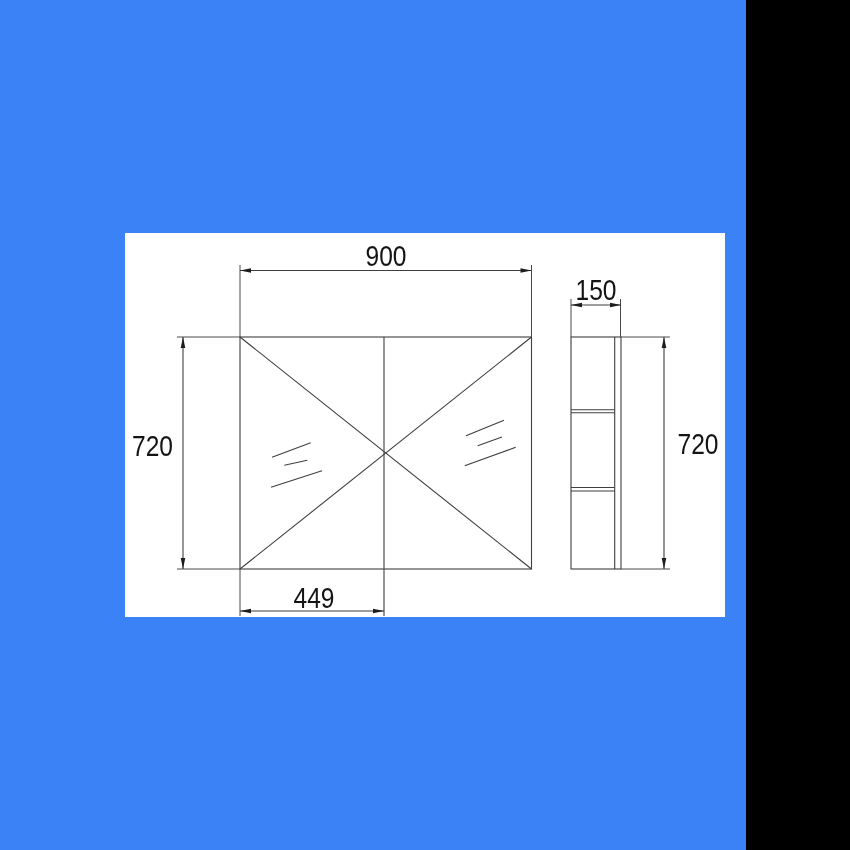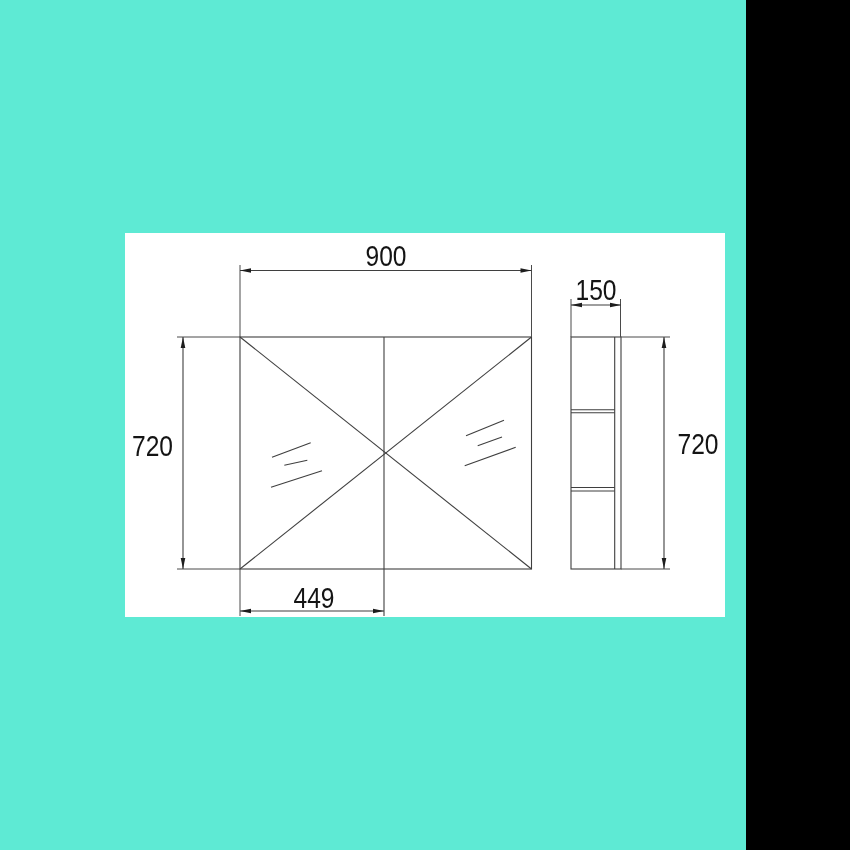--- a/index.html
+++ b/index.html
@@ -1,21 +1,21 @@
 <!DOCTYPE html>
 <html><head>
 <meta charset="utf-8">
 <style>
   html, body { margin: 0; padding: 0; }
   body { width: 850px; height: 850px; background: #000; overflow: hidden; }
   .stage {
     position: relative;
     width: 746px;
     height: 850px;
-    background: #5eead4;
+    background: #3b82f6;
     text-align: right;
   }
   .paper {
     position: absolute;
     left: 125px;
     top: 233px;
     width: 600px;
     height: 384px;
     background: #fff;
   }

